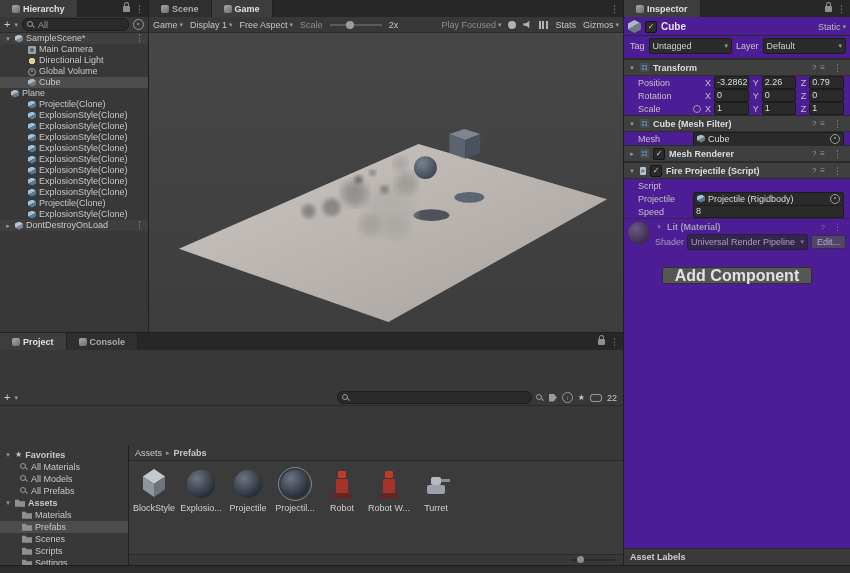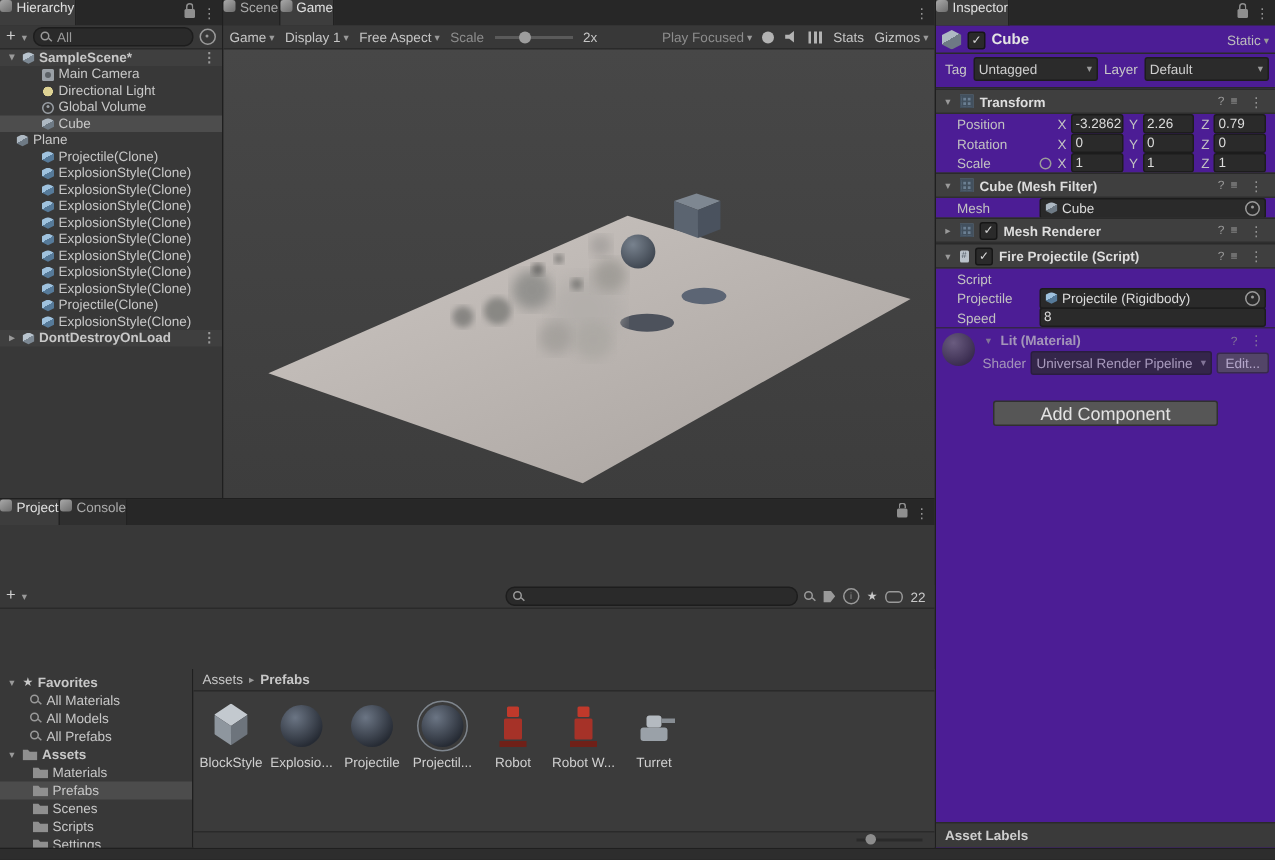--- a/index.html
+++ b/index.html
@@ -10,22 +10,22 @@
   .top-row{height:332px;display:flex;min-height:332px;}
   .panel{display:flex;flex-direction:column;background:#383838;min-width:0;}
   .hierarchy{width:148px;border-right:1px solid #1f1f1f;}
   .game{flex:1;}
   .inspector-col{width:226px;display:flex;flex-direction:column;background:#4c1d95;}
   .project{flex:1;border-top:1px solid #1f1f1f;min-height:0;gap:40px;}
   .statusbar{height:8px;background:#2d2d2d;border-top:1px solid #1f1f1f;}
 
   
   .tabbar{height:17px;background:#272727;display:flex;align-items:stretch;flex:none;}
-  .tab{display:flex;align-items:flex-start;gap:3px;padding:0 0;background:#2f2f2f;
-       border-right:1px solid #222;color:#ababab;}
+  .tab{display:flex;align-items:center;gap:3px;padding:0 12px;background:#2f2f2f;
+       border-right:1px solid #222;color:#ababab;font-weight:bold;}
   .tab.active{background:#3d3d3d;color:#e0e0e0;}
   .tab-ic{width:8px;height:8px;border-radius:2px;background:linear-gradient(145deg,#a9a9a9,#6d6d6d);flex:none;}
   .tab-spacer{flex:1;}
   .kebab{color:#9a9a9a;padding:0 4px;display:flex;align-items:center;font-size:9px;}
   .lock-icon{width:7px;height:6px;background:#8f8f8f;position:relative;margin:6px 1px 0 0;border-radius:1px;}
   .lock-icon::before{content:"";position:absolute;top:-4px;left:1px;width:3px;height:3px;
        border:1px solid #8f8f8f;border-bottom:none;border-radius:3px 3px 0 0;}
 
   
   .toolbar{height:15px;display:flex;align-items:center;gap:4px;background:#383838;
@@ -37,21 +37,21 @@
   .mag-icon{width:8px;height:8px;position:relative;flex:none;}
   .mag-icon::before{content:"";position:absolute;left:0;top:0;width:4px;height:4px;border:1px solid #9a9a9a;border-radius:50%;}
   .mag-icon::after{content:"";position:absolute;left:5px;top:5px;width:3px;height:1px;background:#9a9a9a;transform:rotate(45deg);}
   .picker-icon{width:9px;height:9px;border:1px solid #9a9a9a;border-radius:50%;position:relative;flex:none;}
   .picker-icon::after{content:"";position:absolute;left:2.5px;top:2.5px;width:2px;height:2px;border-radius:50%;background:#9a9a9a;}
 
   
   .hier-rows{flex:1;overflow:hidden;}
   .hrow{display:flex;align-items:center;height:11px;line-height:11px;gap:3px;padding-right:2px;white-space:nowrap;}
   .hrow.selected{background:#4d4d4d;}
-  .hrow.header-row{background:#3f3f3f;font-weight:bold;}
+  .hrow.header-row{background:#3f3f3f;font-weight:normal;}
   .arrow{width:8px;flex:none;font-size:7px;color:#9a9a9a;text-align:center;}
   .hlabel{overflow:hidden;text-overflow:clip;}
   .hrow .kebab{margin-left:auto;padding:0 2px;}
 
   
   .ic{width:8px;height:8px;display:inline-block;flex:none;position:relative;}
   .ic-scene{background:linear-gradient(150deg,#b9c4ce 0 45%,#7c8893 45%);clip-path:polygon(50% 0,100% 26%,100% 74%,50% 100%,0 74%,0 26%);}
   .ic-camera{background:#9aa0a6;border-radius:1px;}
   .ic-camera::after{content:"";position:absolute;left:2px;top:2px;width:4px;height:4px;border-radius:50%;background:#5c6166;}
   .ic-light{background:radial-gradient(circle,#ded394 0 55%,rgba(0,0,0,0) 60%);}
@@ -110,21 +110,21 @@
   .mat-section{opacity:.7;border-top:1px solid #2a2a2a;padding:3px 4px;display:flex;gap:5px;}
   .mat-preview{width:22px;height:22px;border-radius:50%;flex:none;
                background:radial-gradient(circle at 35% 30%,#777,#323232 75%);}
   .mat-right{flex:1;min-width:0;display:flex;flex-direction:column;gap:2px;}
   .mat-title-row{display:flex;align-items:center;gap:4px;}
   .mat-title{font-weight:bold;color:#c9c9c9;flex:1;}
   .mat-shader-row{display:flex;align-items:center;gap:3px;}
   .btn{background:#565656;border:1px solid #303030;border-radius:2px;color:#e2e2e2;
        display:flex;align-items:center;justify-content:center;}
   .edit-btn{height:12px;padding:0 5px;flex:none;}
-  .addcomp{width:148px;height:15px;margin:14px auto 0 auto;font-size:12px;}
+  .addcomp{width:148px;height:15px;margin:14px auto 0 auto;font-size:16px;font-weight:bold;}
   .insp-fill{flex:1;}
   .asset-labels{height:16px;border-top:1px solid #2a2a2a;background:#3a3a3a;display:flex;
                 align-items:center;padding:0 6px;font-weight:bold;color:#cecece;flex:none;}
 
   
   .proj-content{flex:1;display:flex;min-height:0;}
   .ptree{width:128px;border-right:1px solid #1f1f1f;padding-top:3px;overflow:hidden;flex:none;}
   .trow{display:flex;align-items:center;height:12px;gap:3px;padding-left:4px;white-space:nowrap;}
   .trow.child{padding-left:20px;}
   .trow.child2{padding-left:22px;text-align:right;}

